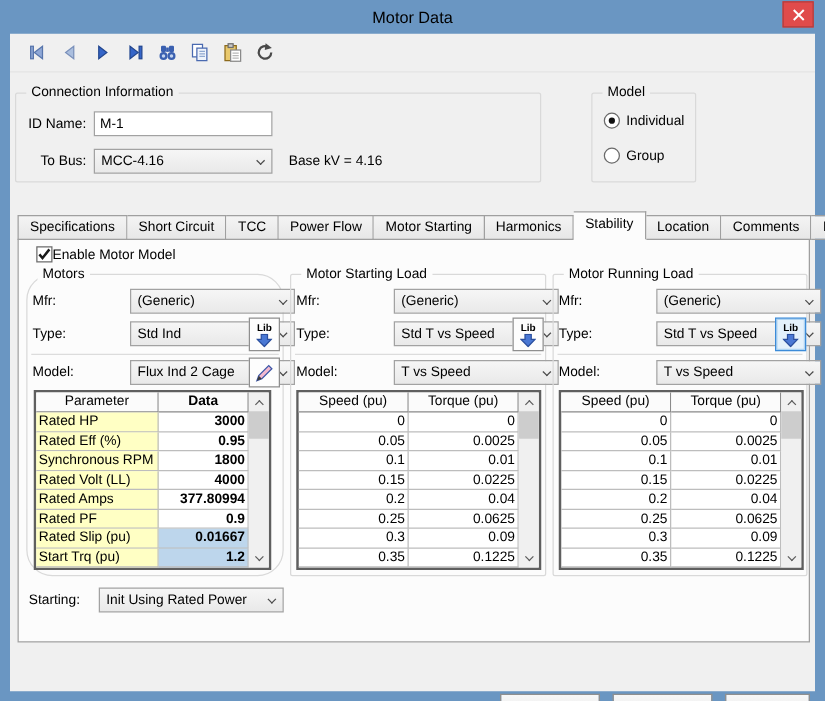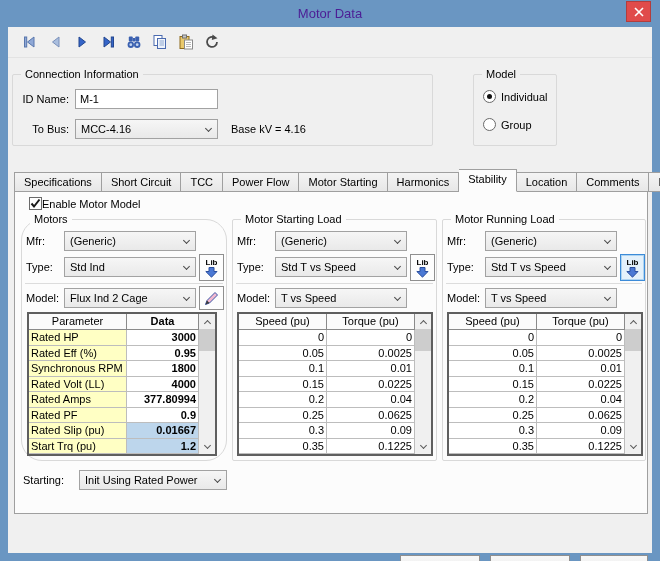--- a/index.html
+++ b/index.html
@@ -5,21 +5,21 @@
   html,body { margin:0; padding:0; background:#ffffff; }
   * { box-sizing:border-box; }
   .window {
     position:relative; width:660px; height:561px;
     background:var(--titlebar,#6a96c2);
     font-family:"Liberation Sans",sans-serif; font-size:11px; color:#000;
     overflow:hidden;
   }
   
   .titlebar { position:absolute; left:0; top:0; width:660px; height:27px; }
-  .title { position:absolute; left:0; right:0; top:6px; text-align:center; font-size:13px; color:#4c1d95; }
+  .title { position:absolute; left:0; right:0; top:6px; text-align:center; font-size:13px; color:#000000; }
   .closebtn { position:absolute; left:626px; top:1px; width:25px; height:21px;
     background:var(--close,#e04b4b); border:1px solid #b23d3d;
     display:flex; align-items:center; justify-content:center; }
   
   .client { position:absolute; left:8px; top:27px; width:644px; height:526px; background:#f0f0f0; }
   
   .toolbar { position:absolute; left:0; top:0; width:644px; height:31px;
     border-bottom:1px solid #e3e3e3; display:flex; align-items:center; padding-left:12px; gap:7px; }
   .tbtn { width:19px; height:19px; display:flex; align-items:center; justify-content:center; }
   
@@ -55,21 +55,21 @@
   
   .chk { position:absolute; left:14px; top:5px; display:flex; align-items:center; gap:0; }
   .cbox { width:13px; height:13px; border:1px solid #6a6a6a; background:#fff;
     display:flex; align-items:center; justify-content:center; }
   
   .col { position:absolute; top:27px; height:242px; border:1px solid #d9d9d9; border-radius:2px; }
   .col .glabel { background:#fcfcfc; }
   .c-motors { left:6px;   width:206px;border-radius:21px; }
   .c-start  { left:217px; width:205px; }
   .c-run    { left:427px; width:204px; }
-  .frow { position:absolute; left:4px; height:20px; display:flex; align-items:center; }
+  .frow { position:absolute; left:4px; height:20px; display:flex; align-items:center;gap:40px; }
   .frow .flab { display:inline-block; width:38px; }
   .rowMfr { top:11px; } .rowType { top:37px; } .rowModel { top:68px; }
   .sep { position:absolute; left:3px; right:3px; top:63px; border-top:1px solid #dcdcdc; }
   .libbtn { position:absolute; left:177px; top:34px; width:25px; height:27px;
     background:#fdfdfd; border:1px solid #8f8f8f; display:flex; flex-direction:column;
     align-items:center; justify-content:center; }
   .libbtn.focused { border:1px solid #3c8bd8; background:#e4f1fb; box-shadow:inset 0 0 0 1px #aed4f2; }
   .libtxt { font-size:8px; font-weight:bold; line-height:9px; }
   .penbtn { position:absolute; left:177px; top:66px; width:25px; height:24px;
     background:#fdfdfd; border:1px solid #8f8f8f; display:flex; align-items:center; justify-content:center; }

